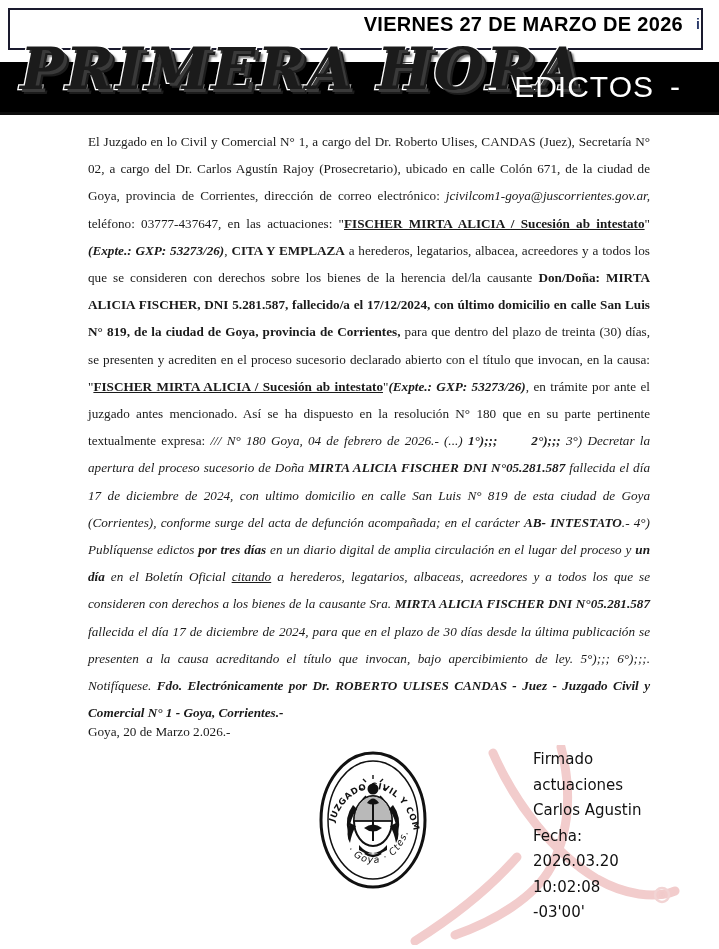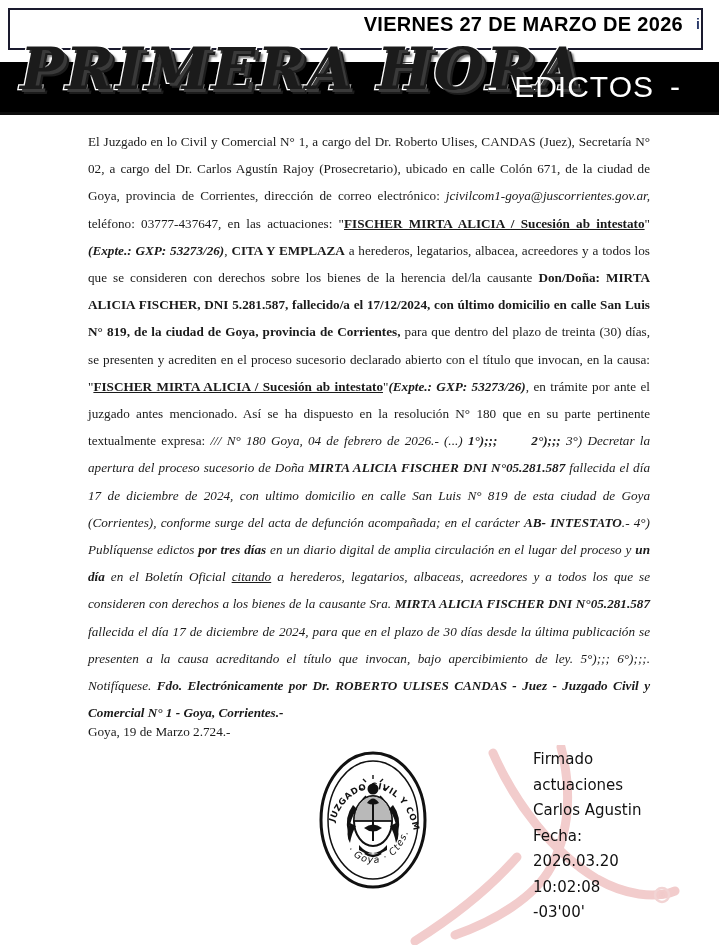--- a/index.html
+++ b/index.html
@@ -242,21 +242,21 @@
 
   <div class="edictos">
     <span class="dash">-</span><span>EDICTOS</span><span class="dash">-</span>
   </div>
 </div>
 
 <div id="edict-body">
   <p id="edict-paragraph"><span>El Juzgado en lo Civil y Comercial N° 1, a cargo del Dr. Roberto Ulises, CANDAS (Juez), Secretaría N° 02, a cargo  del Dr. Carlos Agustín Rajoy (Prosecretario), ubicado en calle Colón 671, de la ciudad de Goya, provincia de Corrientes, dirección de correo electrónico: </span><span class="i">jcivilcom1-goya@juscorrientes.gov.ar,</span><span> teléfono: 03777-437647, en las actuaciones: "</span><span class="biu">FISCHER MIRTA ALICIA / Sucesión ab intestato</span><span>"</span><span class="bi">(Expte.: GXP: 53273/26)</span><span>, </span><span class="b">CITA Y EMPLAZA</span><span> a herederos, legatarios, albacea, acreedores y a todos los que se consideren con derechos sobre los bienes de la herencia del/la causante </span><span class="b">Don/Doña: MIRTA ALICIA FISCHER, DNI 5.281.587, fallecido/a el 17/12/2024, con último domicilio en calle San Luis N° 819, de la ciudad de Goya, provincia de Corrientes,</span><span> para que dentro del plazo de treinta (30) días, se presenten y acrediten en el proceso sucesorio declarado abierto con el título que invocan, en la causa: "</span><span class="biu">FISCHER MIRTA ALICIA / Sucesión ab intestato</span><span>"</span><span class="bi">(Expte.: GXP: 53273/26)</span><span>, en trámite por ante el juzgado antes mencionado. Así se ha dispuesto en la resolución N° 180 que en su parte pertinente textualmente expresa: </span><span class="i">/// N° 180 Goya, 04 de febrero de 2026.- (...) </span><span class="bi">1°);;;</span><span class="gap"></span><span class="bi">2°);;;</span><span> </span><span class="i">3°) Decretar la apertura del proceso sucesorio de Doña </span><span class="bi">MIRTA ALICIA FISCHER DNI N°05.281.587</span><span class="i"> fallecida el día 17 de diciembre de 2024, con ultimo domicilio en calle San Luis N° 819 de esta ciudad de Goya (Corrientes), conforme surge del acta de defunción acompañada; en el carácter </span><span class="bi">AB- INTESTATO</span><span class="i">.- 4°) Publíquense edictos </span><span class="bi">por tres días</span><span class="i"> en un diario digital de amplia circulación en el lugar del proceso y </span><span class="bi">un día</span><span class="i"> en el Boletín Oficial </span><span class="iu">citando</span><span class="i"> a herederos, legatarios, albaceas, acreedores y a todos los que se consideren con derechos a los bienes de la causante Sra. </span><span class="bi">MIRTA ALICIA FISCHER DNI N°05.281.587</span><span class="i"> fallecida el día 17 de diciembre de 2024, para que en el plazo de 30 días desde la última publicación se presenten a la causa acreditando el título que invocan, bajo apercibimiento de ley. 5°);;; 6°);;;. Notifíquese. </span><span class="bi">Fdo. Electrónicamente por Dr. ROBERTO ULISES CANDAS - Juez - Juzgado Civil y Comercial N° 1 - Goya, Corrientes.-</span></p>
 </div>
 
-<div class="sign-place">Goya, 19 de Marzo 2.724.-</div>
+<div class="sign-place">Goya, 20 de Marzo 2.026.-</div>
 
 <div id="signature-block">
 
   <svg class="rubric" viewBox="0 0 340 200">
     <g fill="none" stroke="#f2cccc" stroke-width="9" stroke-linecap="round">
       <path d="M186 2 C196 42, 196 84, 176 122 C160 152, 120 176, 80 190"></path>
       <path d="M118 8 C140 58, 176 106, 222 134 C250 150, 280 154, 300 146"></path>
       <path d="M40 196 C72 176, 112 146, 142 112"></path>
     </g>
     <circle cx="287" cy="150" r="7" fill="none" stroke="#f2d4d4" stroke-width="2.5"></circle>

